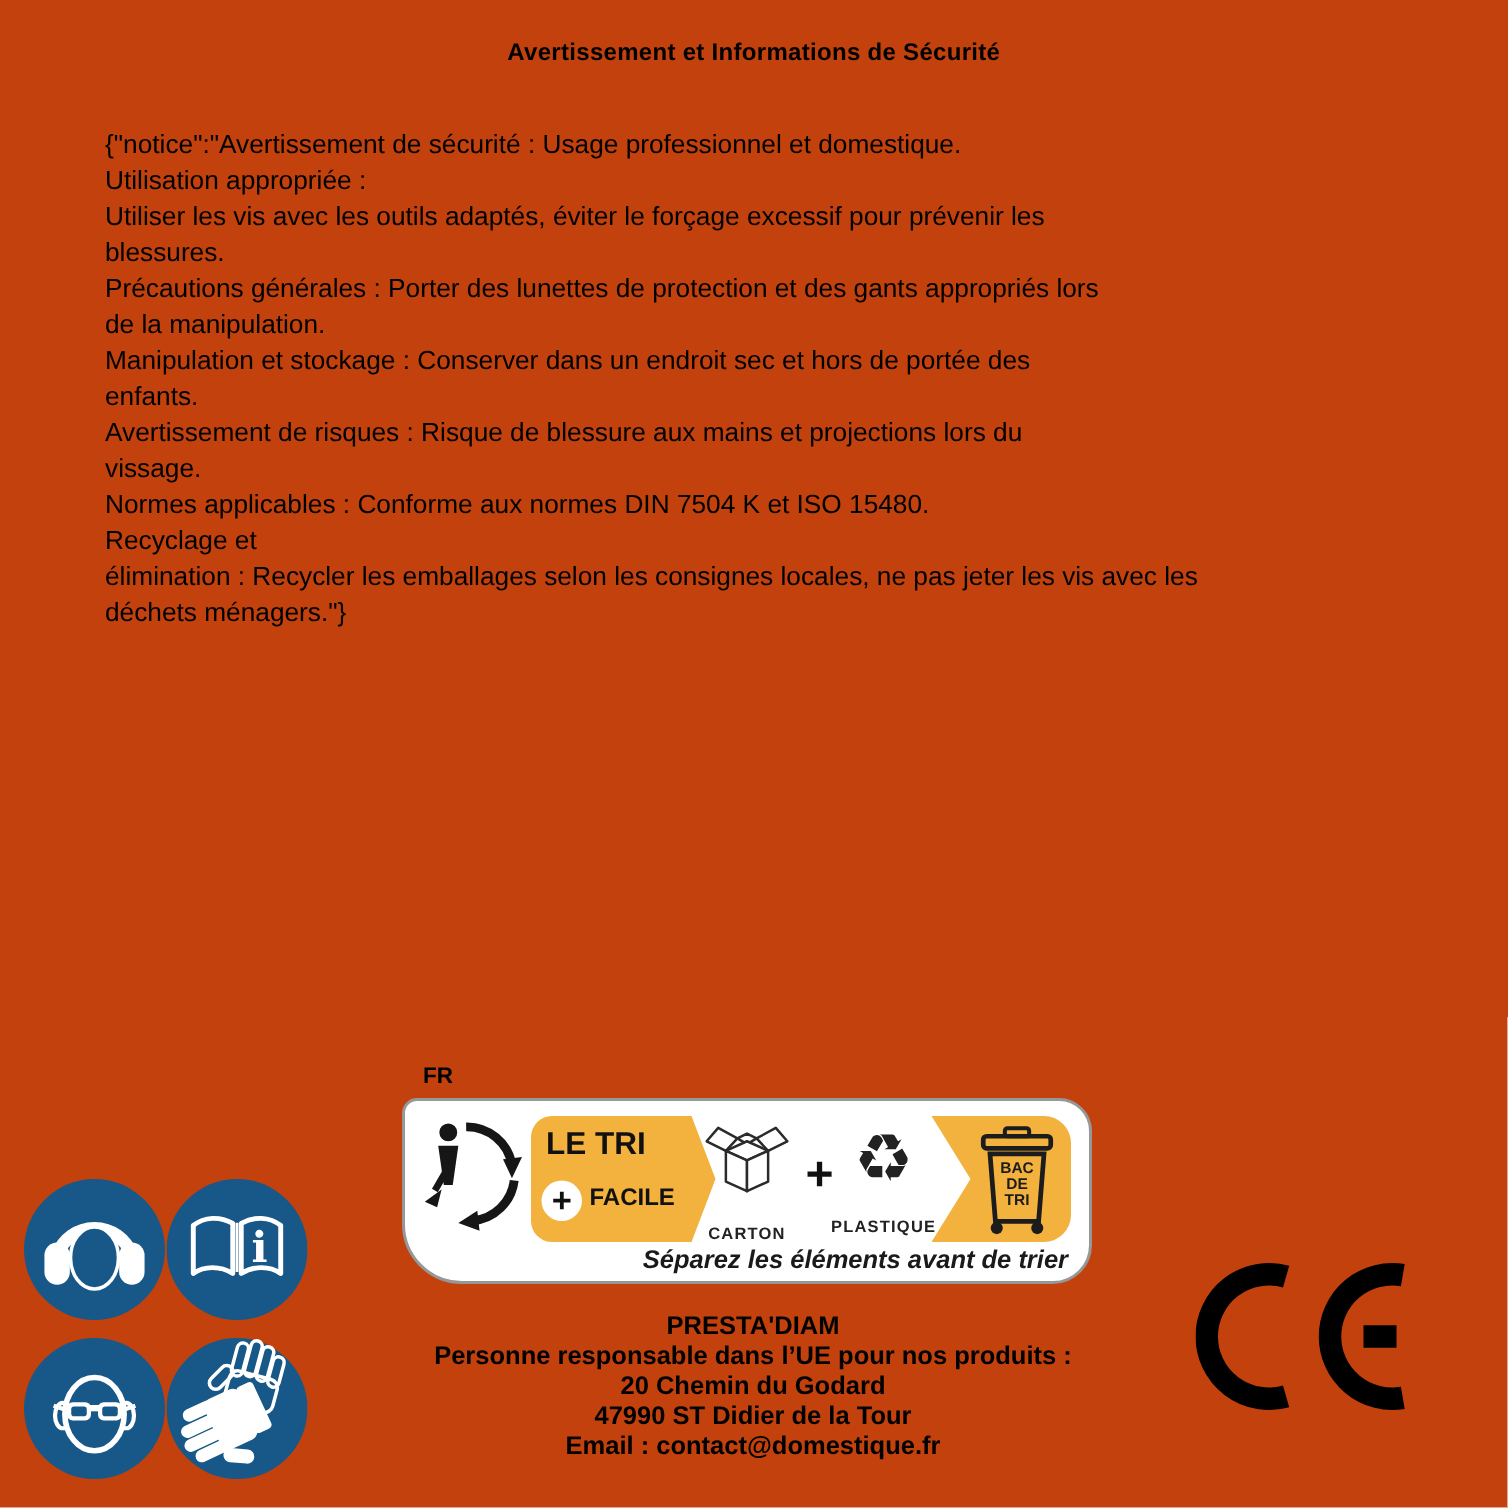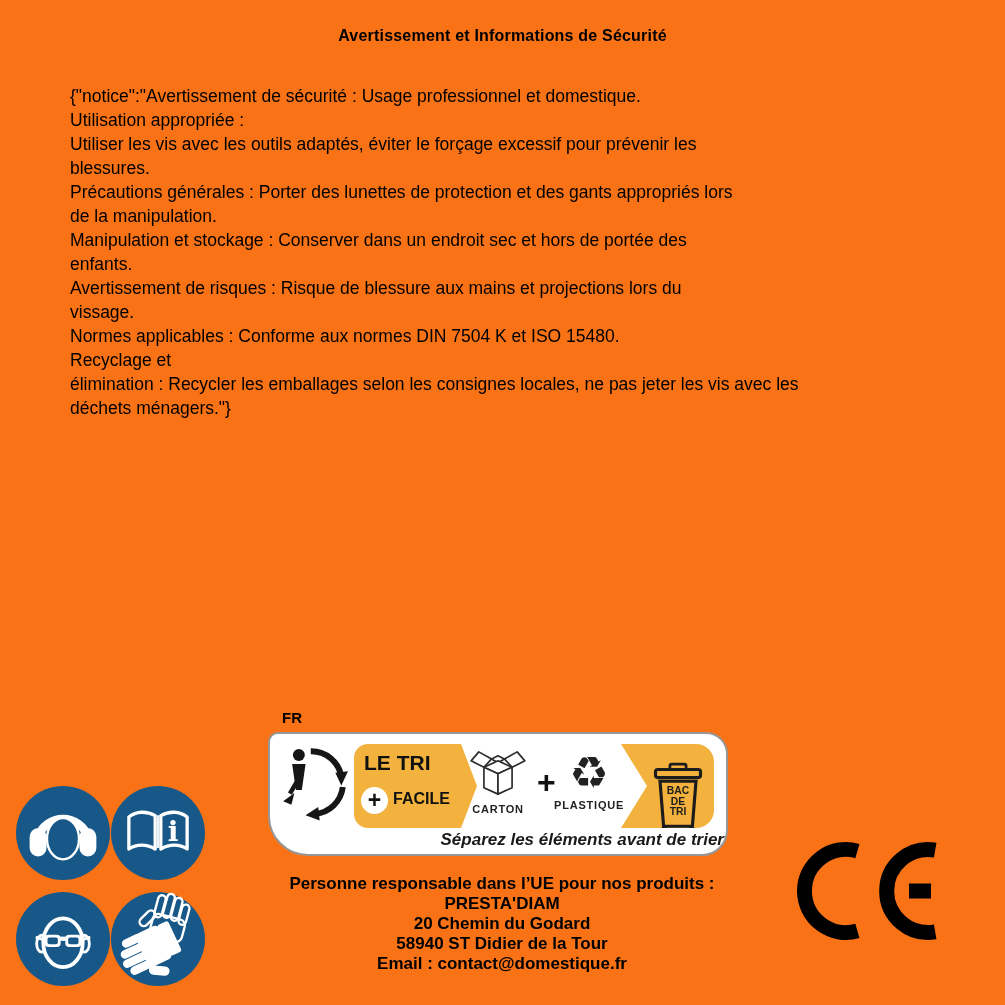--- a/index.html
+++ b/index.html
@@ -1,17 +1,17 @@
 <!DOCTYPE html>
 <html><head>
 <meta charset="utf-8">
 <style>
   html,body{margin:0;padding:0;background:#fff;}
   .page{
-    position:relative;width:1005px;height:1005px;background:#f97316;overflow:hidden;
+    position:relative;width:1005px;height:1005px;background:#c2410c;overflow:hidden;
     font-family:"Liberation Sans",sans-serif;color:#000;
   }
   .title{
     position:absolute;top:27px;left:0;width:100%;text-align:center;
     font-size:16px;font-weight:bold;letter-spacing:.2px;
   }
   .notice{
     position:absolute;left:70px;top:84px;width:912px;
     font-size:17.5px;line-height:24px;white-space:pre-line;
   }
@@ -35,28 +35,28 @@
     border-radius:14px 18px 18px 14px;overflow:hidden;
   }
   .band .chevron-bg{position:absolute;left:0;top:0;width:100%;height:100%;}
   .band .letri{position:absolute;left:10px;top:8px;font-size:21px;font-weight:800;color:#111;line-height:1;}
   .band .plus-circle{
     position:absolute;left:7px;top:43px;width:27px;height:27px;border-radius:50%;background:#fff;
     text-align:center;font-size:23px;font-weight:900;line-height:26px;color:#111;
   }
   .band .facile{position:absolute;left:39px;top:47px;font-size:16px;font-weight:700;color:#111;line-height:1;}
   .mat-group{position:absolute;top:4px;text-align:center;color:#222;}
-  .mat-group .mat-label{font-size:11px;font-weight:bold;letter-spacing:.8px;margin-top:1px;}
+  .mat-group .mat-label{font-size:11px;font-weight:bold;letter-spacing:.8px;margin-top:14px;}
   .carton-group{left:110px;width:68px;}
   .plastique-group{left:200px;width:70px;}
   .plastique-glyph{font-family:"DejaVu Sans",sans-serif;font-size:44px;line-height:50px;color:#222;}
   .mat-plus{position:absolute;left:183px;top:22px;font-size:32px;font-weight:800;color:#111;line-height:1;}
-  .bin{position:absolute;left:297px;top:18px;}
+  .bin{position:absolute;left:297px;top:6px;}
   .separez{
-    position:absolute;right:2px;top:96px;font-size:17px;font-weight:bold;font-style:italic;color:#1a1a1a;
+    position:absolute;right:14px;top:96px;font-size:17px;font-weight:bold;font-style:italic;color:#1a1a1a;
   }
   
   .responsible{
     position:absolute;left:242px;top:874px;width:520px;text-align:center;
     font-size:17px;font-weight:bold;line-height:20px;
   }
   
   .ce{position:absolute;left:797px;top:836px;}
 </style>
 </head>
@@ -209,24 +209,24 @@
             <text x="30" y="58">TRI</text>
           </g>
         </svg>
       </span>
     </div>
 
     <div class="separez">Séparez les éléments avant de trier</div>
   </div>
 
   <div class="responsible">
+    <div>PRESTA'DIAM</div>
     <div>Personne responsable dans l’UE pour nos produits :</div>
-    <div>PRESTA'DIAM</div>
     <div>20 Chemin du Godard</div>
-    <div>58940 ST Didier de la Tour</div>
+    <div>47990 ST Didier de la Tour</div>
     <div>Email : contact@domestique.fr</div>
   </div>
 
   <span class="ce" aria-label="CE">
     <svg width="165" height="110" viewBox="0 0 165 110">
       <g fill="none" stroke="#000" stroke-width="15">
         <path d="M 60.4 15.1 A 41.5 41.5 0 1 0 60.4 94.9"></path>
         <path d="M 138.2 14.1 A 41.5 41.5 0 1 0 138.2 95.9"></path>
       </g>
       <rect x="112" y="47.5" width="22" height="15" fill="#000"></rect>

